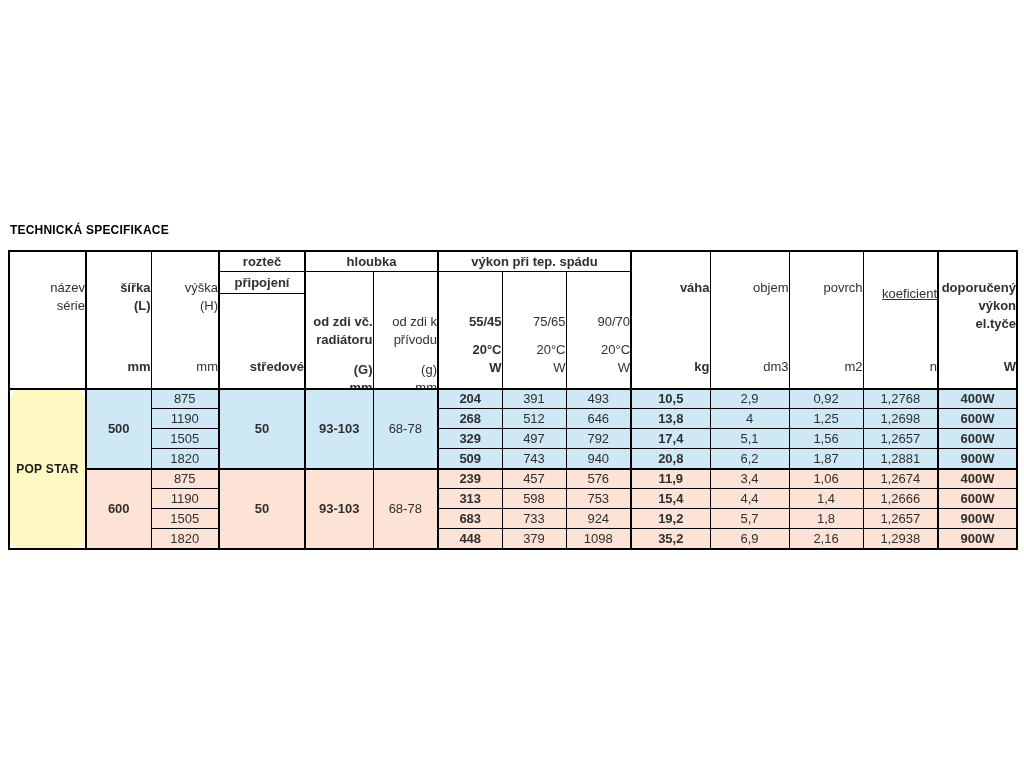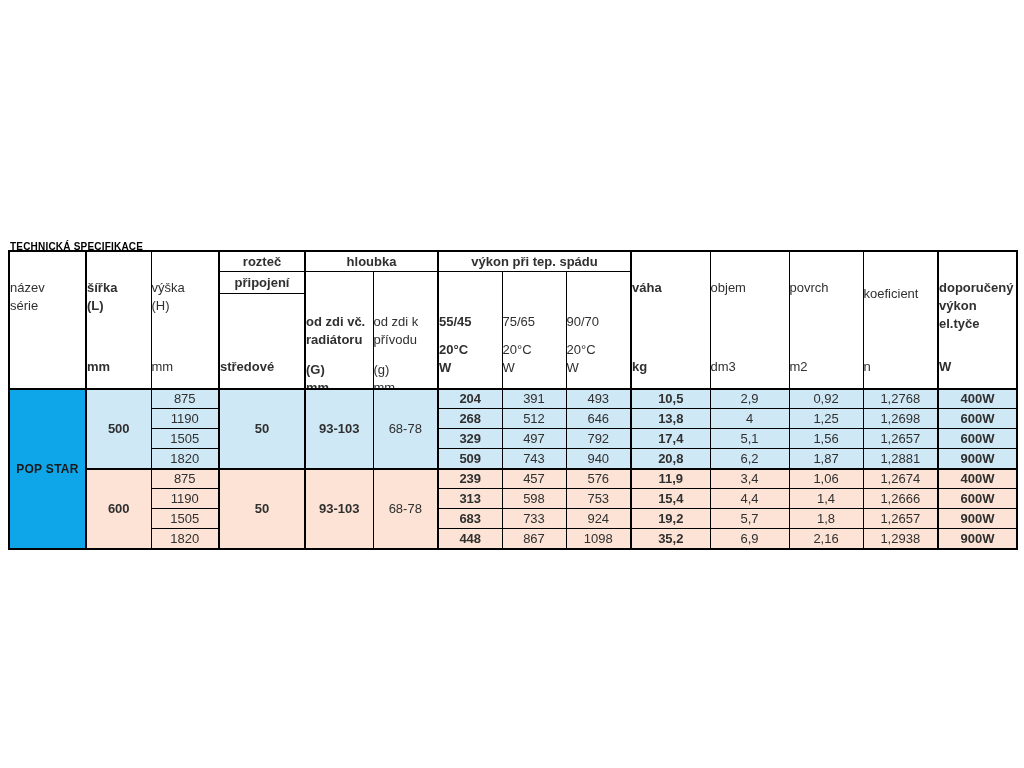--- a/index.html
+++ b/index.html
@@ -1,45 +1,45 @@
 <!DOCTYPE html>
 <html><head>
 <meta charset="utf-8">
 <style>
   * { margin:0; padding:0; box-sizing:border-box; }
   html,body { width:1024px; height:768px; background:#ffffff; overflow:hidden;
               font-family:"Liberation Sans", sans-serif; }
   .page { position:absolute; left:0; top:0; width:1024px; height:768px; background:#ffffff; }
-  .title { position:absolute; left:10px; top:241px; font-size:10px; font-weight:bold;
+  .title { position:absolute; left:10px; top:223px; font-size:12px; font-weight:bold;
            color:#000; letter-spacing:0.2px; }
   table.spec { position:absolute; left:8px; top:250px; width:1008px;
                border-collapse:collapse; table-layout:fixed;
                border:2px solid #000; }
   td { border:1px solid #000; text-align:center; vertical-align:middle;
        font-size:13px; color:#303030; padding:0; overflow:hidden; }
   
   .bl2 { border-left-width:2px;font-weight:bold; }
   .bt2 { border-top-width:2px; }
   
-  .hcell { display:flex; flex-direction:column; align-items:flex-start; padding-top:18px;
+  .hcell { display:flex; flex-direction:column; align-items:flex-end; padding-top:18px;
            line-height:18px; font-size:13px; color:#303030; }
   .h117 { height:117px; }
   .h97  { height:70px; }
   .h75  { height:58px;margin-top:36px; }
   .spacer { flex:1 1 auto; }
   .unit { padding-bottom:2px; }
   .mt10 { margin-top:10px; }
   .mt12 { margin-top:12px; }
-  .pt6  { padding-top:6px; }
+  .pt6  { padding-top:6px;text-decoration:underline; }
   
   tr.body { height:20px; }
   .bg-blue { background:#cfe8f6; }
   .bg-pink { background:#fce3d5; }
-  .name-cell { background:#0ea5e9; font-weight:bold; font-size:12px; letter-spacing:0.3px;
-               color:#1a1a1a; border-right-width:2px; }
+  .name-cell { background:#fef9c3; font-weight:bold; font-size:12px; letter-spacing:0.3px;
+               color:#1a1a1a; border-right-width:2px;border-radius:13px; }
 </style>
 </head>
 <body>
 
 <div class="page">
 
   <div class="title">TECHNICKÁ SPECIFIKACE</div>
 
   <table class="spec">
     <colgroup>
@@ -266,21 +266,21 @@
       <td class="bg-pink">924</td>
       <td class="bg-pink bl2">19,2</td>
       <td class="bg-pink">5,7</td>
       <td class="bg-pink">1,8</td>
       <td class="bg-pink">1,2657</td>
       <td class="bg-pink bl2">900W</td>
     </tr>
     <tr class="body">
       <td class="bg-pink">1820</td>
       <td class="bg-pink bl2">448</td>
-      <td class="bg-pink">867</td>
+      <td class="bg-pink">379</td>
       <td class="bg-pink">1098</td>
       <td class="bg-pink bl2">35,2</td>
       <td class="bg-pink">6,9</td>
       <td class="bg-pink">2,16</td>
       <td class="bg-pink">1,2938</td>
       <td class="bg-pink bl2">900W</td>
     </tr>
   </tbody>
     </table>
 </div>

